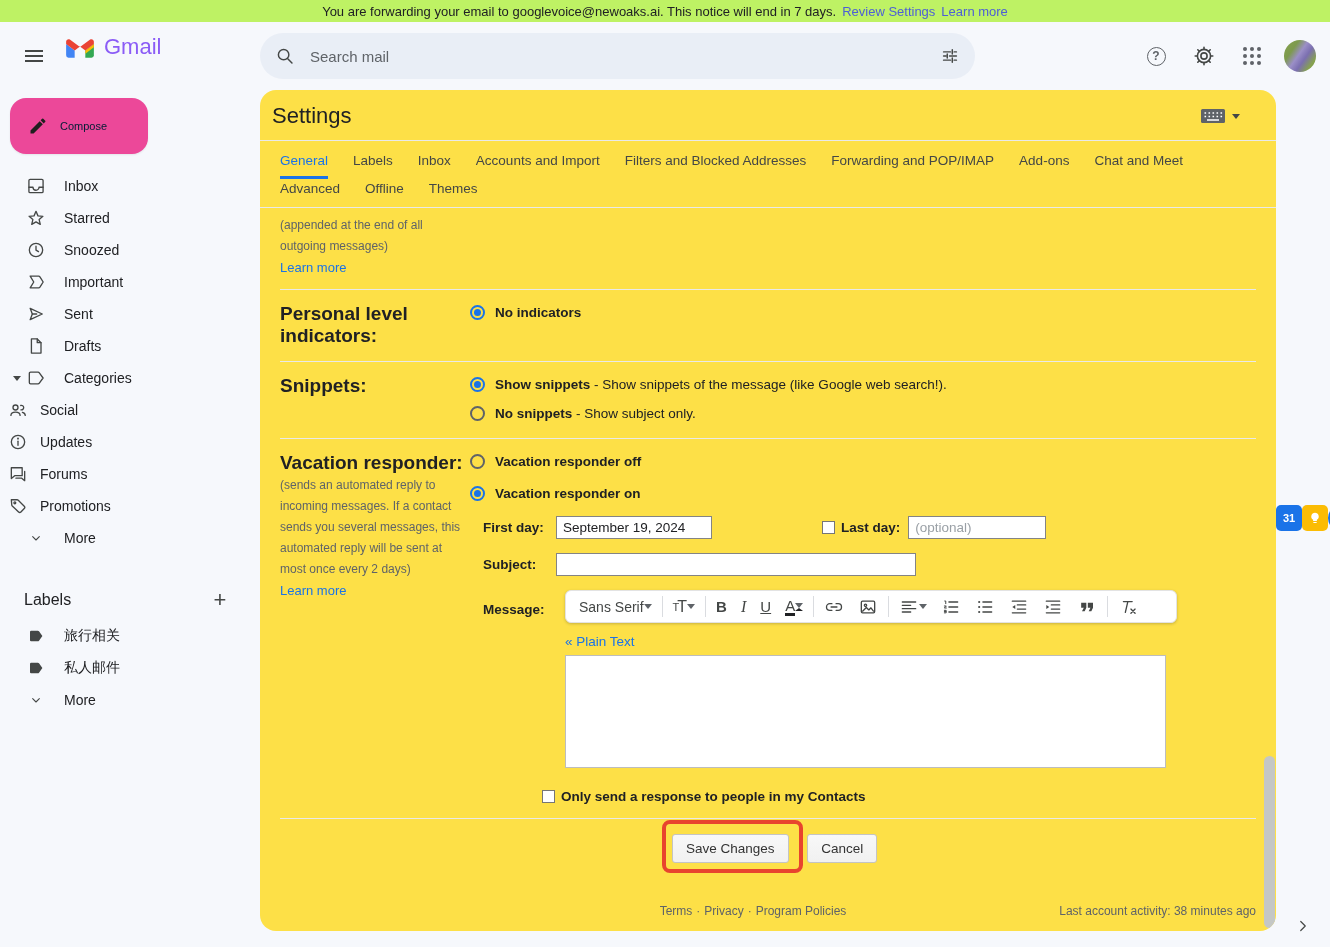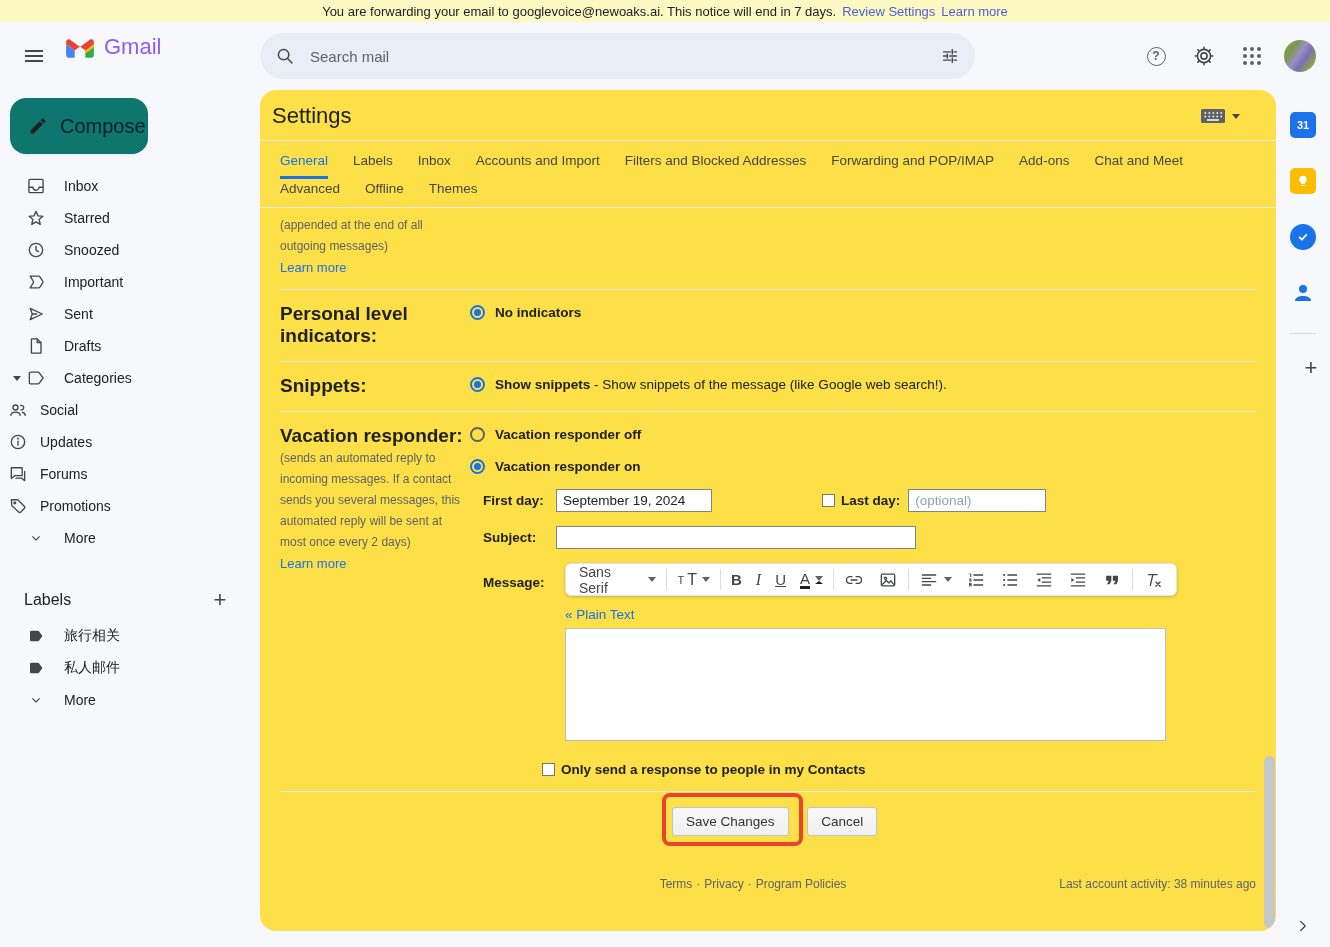--- a/index.html
+++ b/index.html
@@ -4,21 +4,21 @@
 <style>
   *{box-sizing:border-box}
   html,body{margin:0;padding:0}
   body{width:1330px;height:947px;overflow:hidden;background:#f6f8fc;
        font-family:"Liberation Sans",sans-serif;color:#202124;position:relative;font-size:13.5px}
   a{cursor:pointer}
   svg{display:block}
   .ico{stroke:#444746;fill:none;stroke-width:1.6;stroke-linecap:round;stroke-linejoin:round}
 
   
-  .banner{position:absolute;top:0;left:0;right:0;height:22px;background:#fef9c3;
+  .banner{position:absolute;top:0;left:0;right:0;height:22px;background:#bef264;
           display:flex;align-items:center;justify-content:center;font-size:13px;gap:6px;z-index:5}
   .banner .blink{color:#4c5fd5;text-decoration:none}
 
   
   .topbar{position:absolute;top:22px;left:0;right:0;height:68px}
   .burger{position:absolute;left:14px;top:14px;width:40px;height:40px;border-radius:50%;
           display:flex;align-items:center;justify-content:center;cursor:pointer}
   .burger div{width:18px;height:12px;border-top:2px solid #444746;border-bottom:2px solid #444746;position:relative}
   .burger div::after{content:"";position:absolute;left:0;right:0;top:3px;border-top:2px solid #444746}
   .brand{position:absolute;left:64px;top:12px;display:flex;align-items:center;gap:8px}
@@ -33,38 +33,38 @@
   .help-c{width:19px;height:19px;border:1.8px solid #5f6368;border-radius:50%;display:flex;align-items:center;justify-content:center;
           font-size:12px;font-weight:700;color:#5f6368}
   .help-c::after{content:"?"}
   .grid9{width:18px;height:18px;display:grid;grid-template-columns:repeat(3,1fr);gap:3px}
   .grid9 i{width:4px;height:4px;border-radius:50%;background:#5f6368}
   .avatar{width:32px;height:32px;border-radius:50%;cursor:pointer;
     background:linear-gradient(125deg,#86a24e 0%,#7d9a4d 28%,#9b8fc7 46%,#7b6fb0 62%,#86a24e 82%,#6f8d43 100%)}
 
   
   .sidebar{position:absolute;left:0;top:90px;width:256px;bottom:0}
-  .compose{margin:8px 0 0 10px;width:138px;height:56px;border-radius:16px;background:#0f766e;
+  .compose{margin:8px 0 0 10px;width:138px;height:56px;border-radius:16px;background:#ec4899;
            display:flex;align-items:center;padding-left:18px;gap:12px;cursor:pointer;
-           font-size:20px;font-weight:500;color:#001d35;box-shadow:0 1px 2px rgba(0,0,0,.08)}
+           font-size:11px;font-weight:500;color:#001d35;box-shadow:0 1px 2px rgba(0,0,0,.08)}
   .nav{margin-top:16px}
   .nav-item{height:32px;width:240px;display:flex;align-items:center;padding-left:8px;
             font-size:14px;color:#202124;border-radius:0 16px 16px 0;cursor:pointer}
   .twisty{width:18px;display:flex;align-items:center;justify-content:center;flex-shrink:0}
   .tri-down{width:0;height:0;border-left:4.5px solid transparent;border-right:4.5px solid transparent;border-top:5.5px solid #444746}
   .nicon{width:20px;flex-shrink:0;margin-right:18px;display:flex;align-items:center;justify-content:center}
   .nav-item.sub{}
   .nav-item.sub .nicon{margin-right:12px}
   .labels-head{margin-top:26px;height:40px;display:flex;align-items:center;padding:0 24px;font-size:16px;color:#202124}
   .plus-btn{margin-left:auto;width:24px;height:24px;display:flex;align-items:center;justify-content:center;
             font-size:22px;color:#444746;cursor:pointer;line-height:1}
   .plus-btn::after{content:"+"}
 
   
-  .rail{position:absolute;right:0;top:90px;width:54px;bottom:0;display:flex;flex-direction:column;align-items:center;padding-top:15px}
+  .rail{position:absolute;right:0;top:90px;width:54px;bottom:0;display:flex;flex-direction:row;align-items:center;padding-top:15px}
   .rail-btn{width:40px;height:40px;display:flex;align-items:center;justify-content:center;cursor:pointer;margin-bottom:16px}
   .cal-ic{width:26px;height:26px;background:#1a73e8;border-radius:5px;color:#fff;font-size:11px;font-weight:700;
           display:flex;align-items:center;justify-content:center}
   .keep-ic{width:26px;height:26px;background:#fbbc04;border-radius:5px;display:flex;align-items:center;justify-content:center}
   .tasks-ic{width:26px;height:26px;background:#1a73e8;border-radius:50%;display:flex;align-items:center;justify-content:center}
   .rail-div{width:26px;border-top:1px solid #dadce0;margin:4px 0 14px}
   .rail-chevron{position:absolute;bottom:12px;left:50%;transform:translateX(-50%);cursor:pointer}
 
   
   .card{position:absolute;left:260px;top:90px;width:1016px;height:841px;background:#fde047;border-radius:16px;overflow:hidden}
@@ -107,21 +107,21 @@
   .chk{width:13px;height:13px;border:1px solid #767676;background:#fff;margin-right:6px;flex-shrink:0;cursor:pointer}
   .lastday-lbl{font-weight:700;margin-right:8px}
   .lastday-in{width:138px;background:#f5f5f5;border:1px solid #d6d6d6;color:#9aa0a6}
   .lastday-in::placeholder{color:#9aa0a6}
   .subj{width:360px}
   .msg-row{display:flex;margin-left:13px}
   .msg-label{font-weight:700;width:82px;flex-shrink:0;padding-top:12px}
   .msg-body{width:612px}
   .toolbar{height:33px;border:1px solid #e3e3e3;border-radius:6px;box-shadow:0 1px 3px rgba(32,33,36,.24);
            display:flex;align-items:center;padding:0 6px;background:#fff}
-  .tb{display:flex;align-items:center;gap:5px;padding:0 7px;height:24px;color:#444746;cursor:pointer;font-size:14px}
+  .tb{display:flex;align-items:center;padding:0 7px;height:24px;color:#444746;cursor:pointer;font-size:14px}
   .tb .caret{width:0;height:0;border-left:4px solid transparent;border-right:4px solid transparent;border-top:5px solid #5f6368}
   .tb.bold{font-weight:700;font-size:15px}
   .tb.ital{font-style:italic;font-family:"Liberation Serif",serif;font-size:16px}
   .tb.und span{text-decoration:underline;font-size:15px}
   .tb.fcol span{font-size:15px;border-bottom:3px solid #202124;line-height:15px}
   .tb.ttsize span:first-child{font-size:11px}.tb.ttsize span:nth-child(2){font-size:16px;margin-left:-2px}
   .sep{width:1px;height:21px;background:#dadce0;margin:0 3px;flex-shrink:0}
   .plain-link{color:#1a73e8;text-decoration:none;display:inline-block;margin:11px 0 6px;font-size:13.5px}
   .msg-area{width:601px;height:113px;border:1px solid #bdbdbd;resize:none;font-family:"Liberation Sans",sans-serif;font-size:13.5px;outline:0}
   .contacts-line{display:flex;align-items:center;margin:18px 0 0 72px;font-weight:700}
@@ -492,20 +492,24 @@
 
   <div class="s-row">
     <div class="s-left">
         <div class="head">Snippets:</div>
       </div>
     <div class="s-right">
       <div class="opt">
         <span class="radio sel"></span>
         <span><span class="b">Show snippets</span><span> - Show snippets of the message (like Google web search!).</span></span>
       </div>
+      <div class="opt">
+        <span class="radio"></span>
+        <span><span class="b">No snippets</span><span> - Show subject only.</span></span>
+      </div>
     </div>
   </div>
 
   <div class="s-row">
     <div class="s-left">
       <div class="head">Vacation responder:</div>
       <div class="note">(sends an automated reply to incoming messages. If a contact sends you several messages, this automated reply will be sent at most once every 2 days)</div>
       <a class="lm">Learn more</a>
     </div>
     <div class="s-right">

